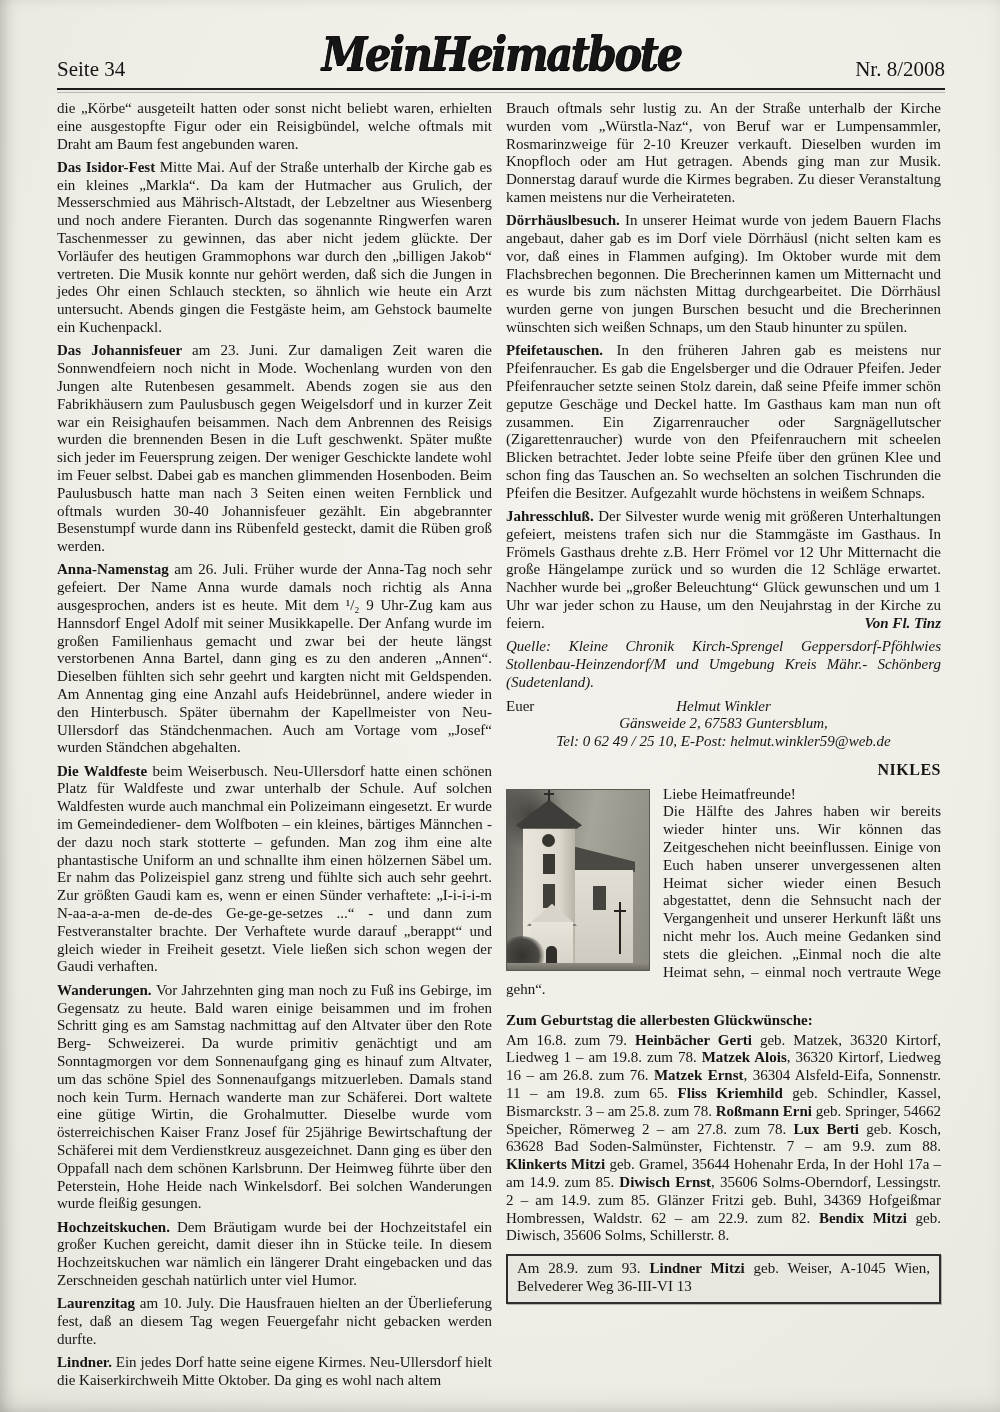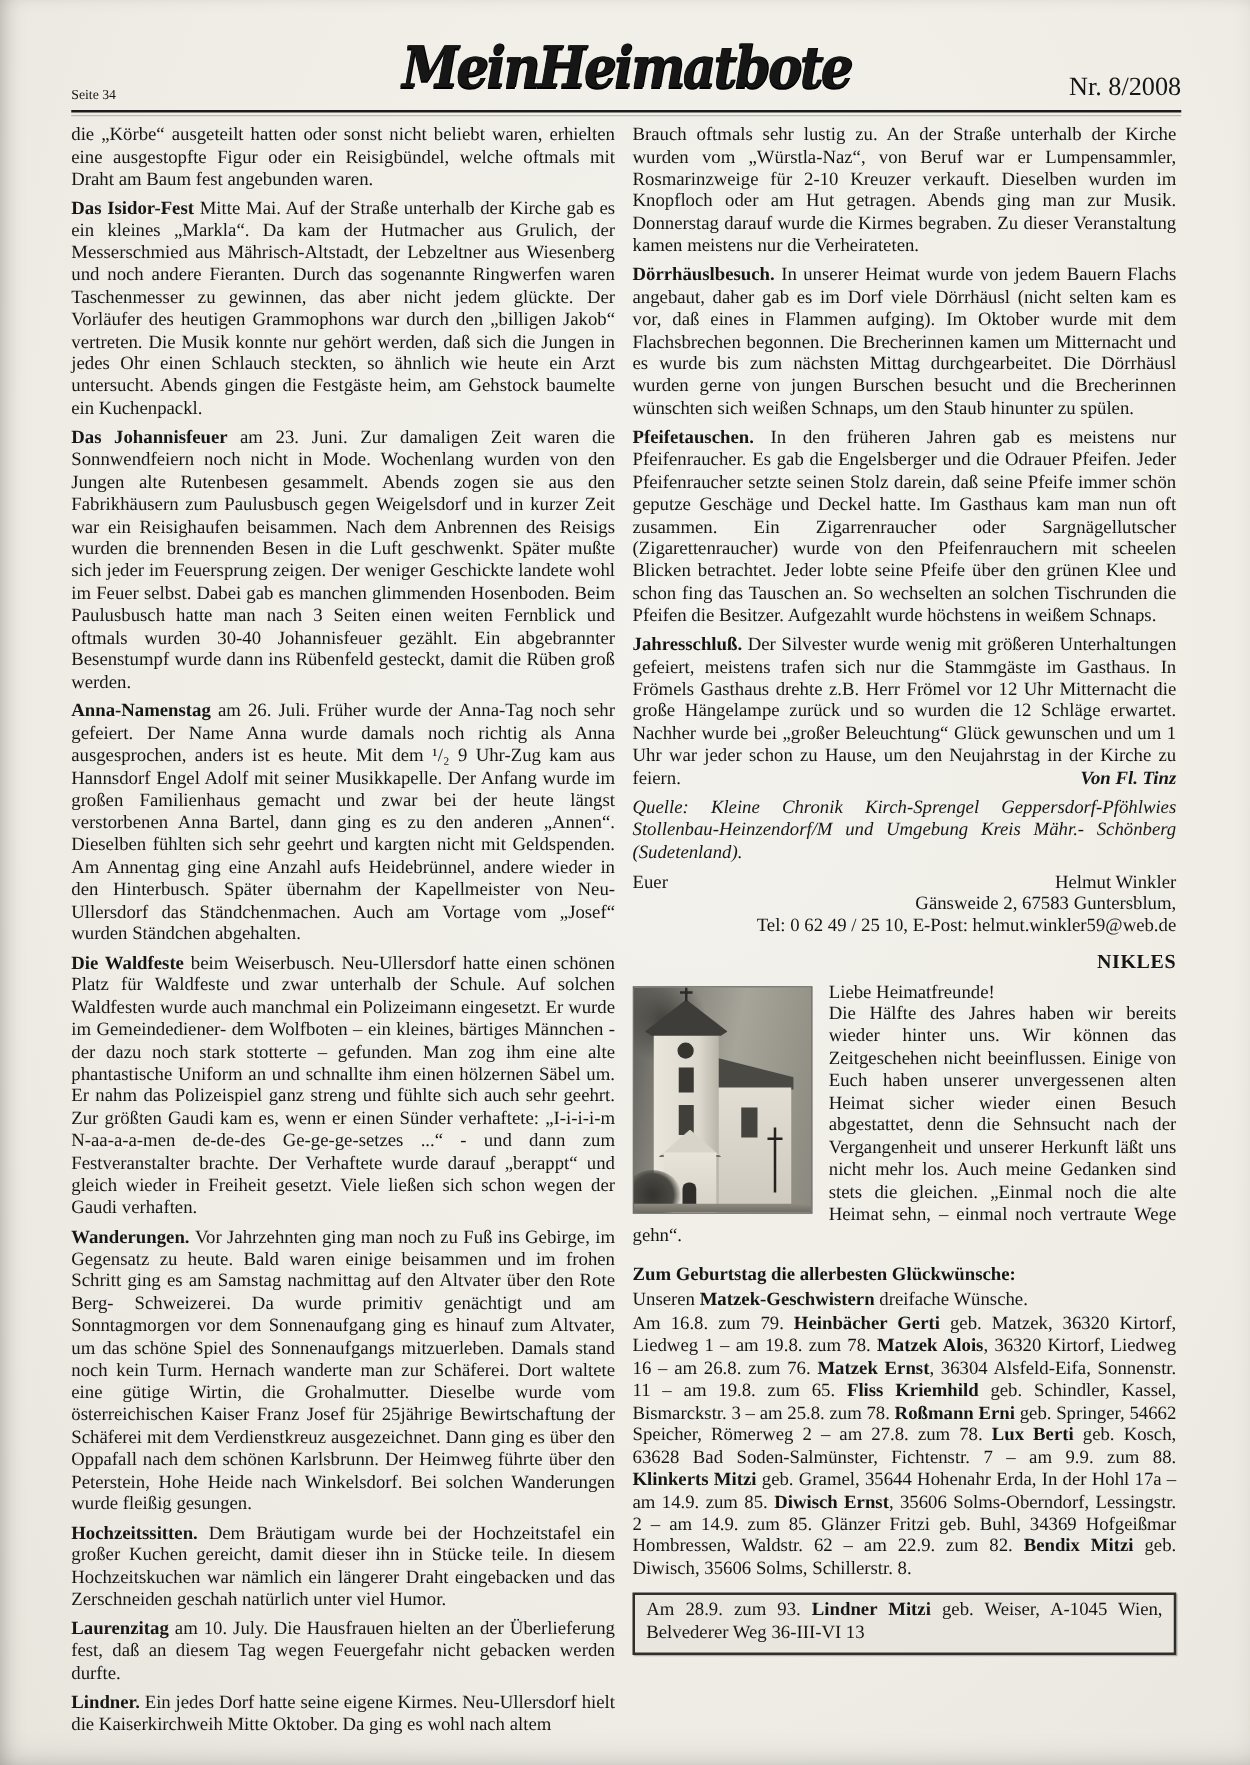--- a/index.html
+++ b/index.html
@@ -15,41 +15,41 @@
     background:radial-gradient(ellipse at 55% 35%, #f4f2ec 0%, #efede6 60%, #e8e5dd 100%);
     box-shadow:inset 10px 0 20px -10px rgba(0,0,0,.28), inset 0 -12px 28px -14px rgba(0,0,0,.18);
     position:relative;
   }
   
   .header{
     position:relative;height:44px;
     border-bottom:2.5px solid #1c1c1c;
   }
   .header:after{content:"";position:absolute;left:0;right:0;bottom:-5px;height:1px;background:rgba(30,30,30,.25);}
-  .page-label{position:absolute;left:0;bottom:6px;font-size:11px;}
+  .page-label{position:absolute;left:0;bottom:6px;font-size:21px;}
   .issue-label{position:absolute;right:0;bottom:6px;font-size:21px;}
   .masthead{
     position:absolute;left:50%;top:-14px;transform:translateX(-50%) scaleY(1.12);
     font-family:"DejaVu Serif","Liberation Serif",serif;
     font-weight:900;font-style:italic;font-size:41px;letter-spacing:-2px;
     white-space:nowrap;
     text-shadow:1px 0 0 #000, 0 1px 0 #000;
   }
   
   .columns{display:flex;gap:14px;margin-top:10px;}
   .col{width:435px;font-size:15px;line-height:17.8px;text-align:justify;}
   .col p{margin:0 0 5.5px 0;}
   .b{font-weight:bold;}
   .fl{float:right;font-style:italic;font-weight:bold;}
   .note{font-style:italic;margin-bottom:3px !important;}
   .note-first{margin-top:4px;}
   
   .contact{margin:6px 0 8px 0;position:relative;}
   .contact-euer{position:absolute;left:0;top:0;font-style:normal;}
-  .c-line{text-align:right;}
+  .c-line{text-align:center;font-style:italic;}
   
   .nikles-heading{text-align:right;font-weight:bold;font-size:16px;letter-spacing:.5px;margin:10px 0 7px 0 !important;}
   .nikles-body{overflow:hidden;}
   .birthday-heading{font-weight:bold;margin-top:7px !important;margin-bottom:2px !important;}
   .intro-line{margin-bottom:2px !important;}
   
   .bottom-box{
     margin-top:9px;border:2px solid #2e2e2c;background:#e9e6df;
     padding:4px 9px 6px 9px;box-shadow:1px 1px 0 rgba(0,0,0,.25);
   }
@@ -97,21 +97,21 @@
 
   <div class="columns">
 
     <div class="col">
       <p class="para"><span>die „Körbe“ ausgeteilt hatten oder sonst nicht beliebt waren, erhielten eine ausgestopfte Figur oder ein Reisigbündel, welche oftmals mit Draht am Baum fest angebunden waren.</span></p>
       <p class="para"><span class="b">Das Isidor-Fest </span><span>Mitte Mai. Auf der Straße unterhalb der Kirche gab es ein kleines „Markla“. Da kam der Hutmacher aus Grulich, der Messerschmied aus Mährisch-Altstadt, der Lebzeltner aus Wiesenberg und noch andere Fieranten. Durch das sogenannte Ringwerfen waren Taschenmesser zu gewinnen, das aber nicht jedem glückte. Der Vorläufer des heutigen Grammophons war durch den „billigen Jakob“ vertreten. Die Musik konnte nur gehört werden, daß sich die Jungen in jedes Ohr einen Schlauch steckten, so ähnlich wie heute ein Arzt untersucht. Abends gingen die Festgäste heim, am Gehstock baumelte ein Kuchenpackl.</span></p>
       <p class="para"><span class="b">Das Johannisfeuer </span><span>am 23. Juni. Zur damaligen Zeit waren die Sonnwendfeiern noch nicht in Mode. Wochenlang wurden von den Jungen alte Rutenbesen gesammelt. Abends zogen sie aus den Fabrikhäusern zum Paulusbusch gegen Weigelsdorf und in kurzer Zeit war ein Reisighaufen beisammen. Nach dem Anbrennen des Reisigs wurden die brennenden Besen in die Luft geschwenkt. Später mußte sich jeder im Feuersprung zeigen. Der weniger Geschickte landete wohl im Feuer selbst. Dabei gab es manchen glimmenden Hosenboden. Beim Paulusbusch hatte man nach 3 Seiten einen weiten Fernblick und oftmals wurden 30-40 Johannisfeuer gezählt. Ein abgebrannter Besenstumpf wurde dann ins Rübenfeld gesteckt, damit die Rüben groß werden.</span></p>
       <p class="para"><span class="b">Anna-Namenstag </span><span>am 26. Juli. Früher wurde der Anna-Tag noch sehr gefeiert. Der Name Anna wurde damals noch richtig als Anna ausgesprochen, anders ist es heute. Mit dem ¹/₂ 9 Uhr-Zug kam aus Hannsdorf Engel Adolf mit seiner Musikkapelle. Der Anfang wurde im großen Familienhaus gemacht und zwar bei der heute längst verstorbenen Anna Bartel, dann ging es zu den anderen „Annen“. Dieselben fühlten sich sehr geehrt und kargten nicht mit Geldspenden. Am Annentag ging eine Anzahl aufs Heidebrünnel, andere wieder in den Hinterbusch. Später übernahm der Kapellmeister von Neu-Ullersdorf das Ständchenmachen. Auch am Vortage vom „Josef“ wurden Ständchen abgehalten.</span></p>
       <p class="para"><span class="b">Die Waldfeste </span><span>beim Weiserbusch. Neu-Ullersdorf hatte einen schönen Platz für Waldfeste und zwar unterhalb der Schule. Auf solchen Waldfesten wurde auch manchmal ein Polizeimann eingesetzt. Er wurde im Gemeindediener- dem Wolfboten – ein kleines, bärtiges Männchen - der dazu noch stark stotterte – gefunden. Man zog ihm eine alte phantastische Uniform an und schnallte ihm einen hölzernen Säbel um. Er nahm das Polizeispiel ganz streng und fühlte sich auch sehr geehrt. Zur größten Gaudi kam es, wenn er einen Sünder verhaftete: „I-i-i-i-m N-aa-a-a-men de-de-des Ge-ge-ge-setzes ...“ - und dann zum Festveranstalter brachte. Der Verhaftete wurde darauf „berappt“ und gleich wieder in Freiheit gesetzt. Viele ließen sich schon wegen der Gaudi verhaften.</span></p>
       <p class="para"><span class="b">Wanderungen. </span><span>Vor Jahrzehnten ging man noch zu Fuß ins Gebirge, im Gegensatz zu heute. Bald waren einige beisammen und im frohen Schritt ging es am Samstag nachmittag auf den Altvater über den Rote Berg- Schweizerei. Da wurde primitiv genächtigt und am Sonntagmorgen vor dem Sonnenaufgang ging es hinauf zum Altvater, um das schöne Spiel des Sonnenaufgangs mitzuerleben. Damals stand noch kein Turm. Hernach wanderte man zur Schäferei. Dort waltete eine gütige Wirtin, die Grohalmutter. Dieselbe wurde vom österreichischen Kaiser Franz Josef für 25jährige Bewirtschaftung der Schäferei mit dem Verdienstkreuz ausgezeichnet. Dann ging es über den Oppafall nach dem schönen Karlsbrunn. Der Heimweg führte über den Peterstein, Hohe Heide nach Winkelsdorf. Bei solchen Wanderungen wurde fleißig gesungen.</span></p>
-      <p class="para"><span class="b">Hochzeitssitten. </span><span>Dem Bräutigam wurde bei der Hochzeitstafel ein großer Kuchen gereicht, damit dieser ihn in Stücke teile. In diesem Hochzeitskuchen war nämlich ein längerer Draht eingebacken und das Zerschneiden geschah natürlich unter viel Humor.</span></p>
+      <p class="para"><span class="b">Hochzeitskuchen. </span><span>Dem Bräutigam wurde bei der Hochzeitstafel ein großer Kuchen gereicht, damit dieser ihn in Stücke teile. In diesem Hochzeitskuchen war nämlich ein längerer Draht eingebacken und das Zerschneiden geschah natürlich unter viel Humor.</span></p>
       <p class="para"><span class="b">Laurenzitag </span><span>am 10. July. Die Hausfrauen hielten an der Überlieferung fest, daß an diesem Tag wegen Feuergefahr nicht gebacken werden durfte.</span></p>
       <p class="para"><span class="b">Lindner. </span><span>Ein jedes Dorf hatte seine eigene Kirmes. Neu-Ullersdorf hielt die Kaiserkirchweih Mitte Oktober. Da ging es wohl nach altem</span></p>
     </div>
 
     <div class="col">
       <p class="para"><span>Brauch oftmals sehr lustig zu. An der Straße unterhalb der Kirche wurden vom „Würstla-Naz“, von Beruf war er Lumpensammler, Rosmarinzweige für 2-10 Kreuzer verkauft. Dieselben wurden im Knopfloch oder am Hut getragen. Abends ging man zur Musik. Donnerstag darauf wurde die Kirmes begraben. Zu dieser Veranstaltung kamen meistens nur die Verheirateten.</span></p>
       <p class="para"><span class="b">Dörrhäuslbesuch. </span><span>In unserer Heimat wurde von jedem Bauern Flachs angebaut, daher gab es im Dorf viele Dörrhäusl (nicht selten kam es vor, daß eines in Flammen aufging). Im Oktober wurde mit dem Flachsbrechen begonnen. Die Brecherinnen kamen um Mitternacht und es wurde bis zum nächsten Mittag durchgearbeitet. Die Dörrhäusl wurden gerne von jungen Burschen besucht und die Brecherinnen wünschten sich weißen Schnaps, um den Staub hinunter zu spülen.</span></p>
       <p class="para"><span class="b">Pfeifetauschen. </span><span>In den früheren Jahren gab es meistens nur Pfeifenraucher. Es gab die Engelsberger und die Odrauer Pfeifen. Jeder Pfeifenraucher setzte seinen Stolz darein, daß seine Pfeife immer schön geputze Geschäge und Deckel hatte. Im Gasthaus kam man nun oft zusammen. Ein Zigarrenraucher oder Sargnägellutscher (Zigarettenraucher) wurde von den Pfeifenrauchern mit scheelen Blicken betrachtet. Jeder lobte seine Pfeife über den grünen Klee und schon fing das Tauschen an. So wechselten an solchen Tischrunden die Pfeifen die Besitzer. Aufgezahlt wurde höchstens in weißem Schnaps.</span></p>
       <p class="para"><span class="b">Jahresschluß. </span><span>Der Silvester wurde wenig mit größeren Unterhaltungen gefeiert, meistens trafen sich nur die Stammgäste im Gasthaus. In Frömels Gasthaus drehte z.B. Herr Frömel vor 12 Uhr Mitternacht die große Hängelampe zurück und so wurden die 12 Schläge erwartet. Nachher wurde bei „großer Beleuchtung“ Glück gewunschen und um 1 Uhr war jeder schon zu Hause, um den Neujahrstag in der Kirche zu feiern. </span><span class="fl">Von Fl. Tinz</span></p>
 
@@ -145,21 +145,20 @@
           <div class="ph-cruci-v"></div>
           <div class="ph-cruci-h"></div>
           <div class="ph-bush"></div>
           <div class="ph-ground"></div>
         </div>
         <p class="para" style="margin-bottom:0;">Liebe Heimatfreunde!</p>
         <p class="para">Die Hälfte des Jahres haben wir bereits wieder hinter uns. Wir können das Zeitgeschehen nicht beeinflussen. Einige von Euch haben unserer unvergessenen alten Heimat sicher wieder einen Besuch abgestattet, denn die Sehnsucht nach der Vergangenheit und unserer Herkunft läßt uns nicht mehr los. Auch meine Gedanken sind stets die gleichen. „Einmal noch die alte Heimat sehn, – einmal noch vertraute Wege gehn“.</p>
       </div>
 
       <p class="birthday-heading">Zum Geburtstag die allerbesten Glückwünsche:</p>
-      <p class="para intro-line"><span>Unseren </span><span class="b">Matzek-Geschwistern</span><span> dreifache Wünsche.</span></p>
       <p class="para"><span>Am 16.8. zum 79. </span><span class="b">Heinbächer Gerti</span><span> geb. Matzek, 36320 Kirtorf, Liedweg 1 – am 19.8. zum 78. </span><span class="b">Matzek Alois</span><span>, 36320 Kirtorf, Liedweg 16 – am 26.8. zum 76. </span><span class="b">Matzek Ernst</span><span>, 36304 Alsfeld-Eifa, Sonnenstr. 11 – am 19.8. zum 65. </span><span class="b">Fliss Kriemhild</span><span> geb. Schindler, Kassel, Bismarckstr. 3 – am 25.8. zum 78. </span><span class="b">Roßmann Erni</span><span> geb. Springer, 54662 Speicher, Römerweg 2 – am 27.8. zum 78. </span><span class="b">Lux Berti</span><span> geb. Kosch, 63628 Bad Soden-Salmünster, Fichtenstr. 7 – am 9.9. zum 88. </span><span class="b">Klinkerts Mitzi</span><span> geb. Gramel, 35644 Hohenahr Erda, In der Hohl 17a – am 14.9. zum 85. </span><span class="b">Diwisch Ernst</span><span>, 35606 Solms-Oberndorf, Lessingstr. 2 – am 14.9. zum 85. Glänzer Fritzi geb. Buhl, 34369 Hofgeißmar Hombressen, Waldstr. 62 – am 22.9. zum 82. </span><span class="b">Bendix Mitzi</span><span> geb. Diwisch, 35606 Solms, Schillerstr. 8.</span></p>
 
       <div class="bottom-box">
         <span><span>Am 28.9. zum 93. </span><span class="b">Lindner Mitzi</span><span> geb. Weiser, A-1045 Wien, Belvederer Weg 36-III-VI 13</span></span>
       </div>
     </div>
 
   </div>
 </div>
 

